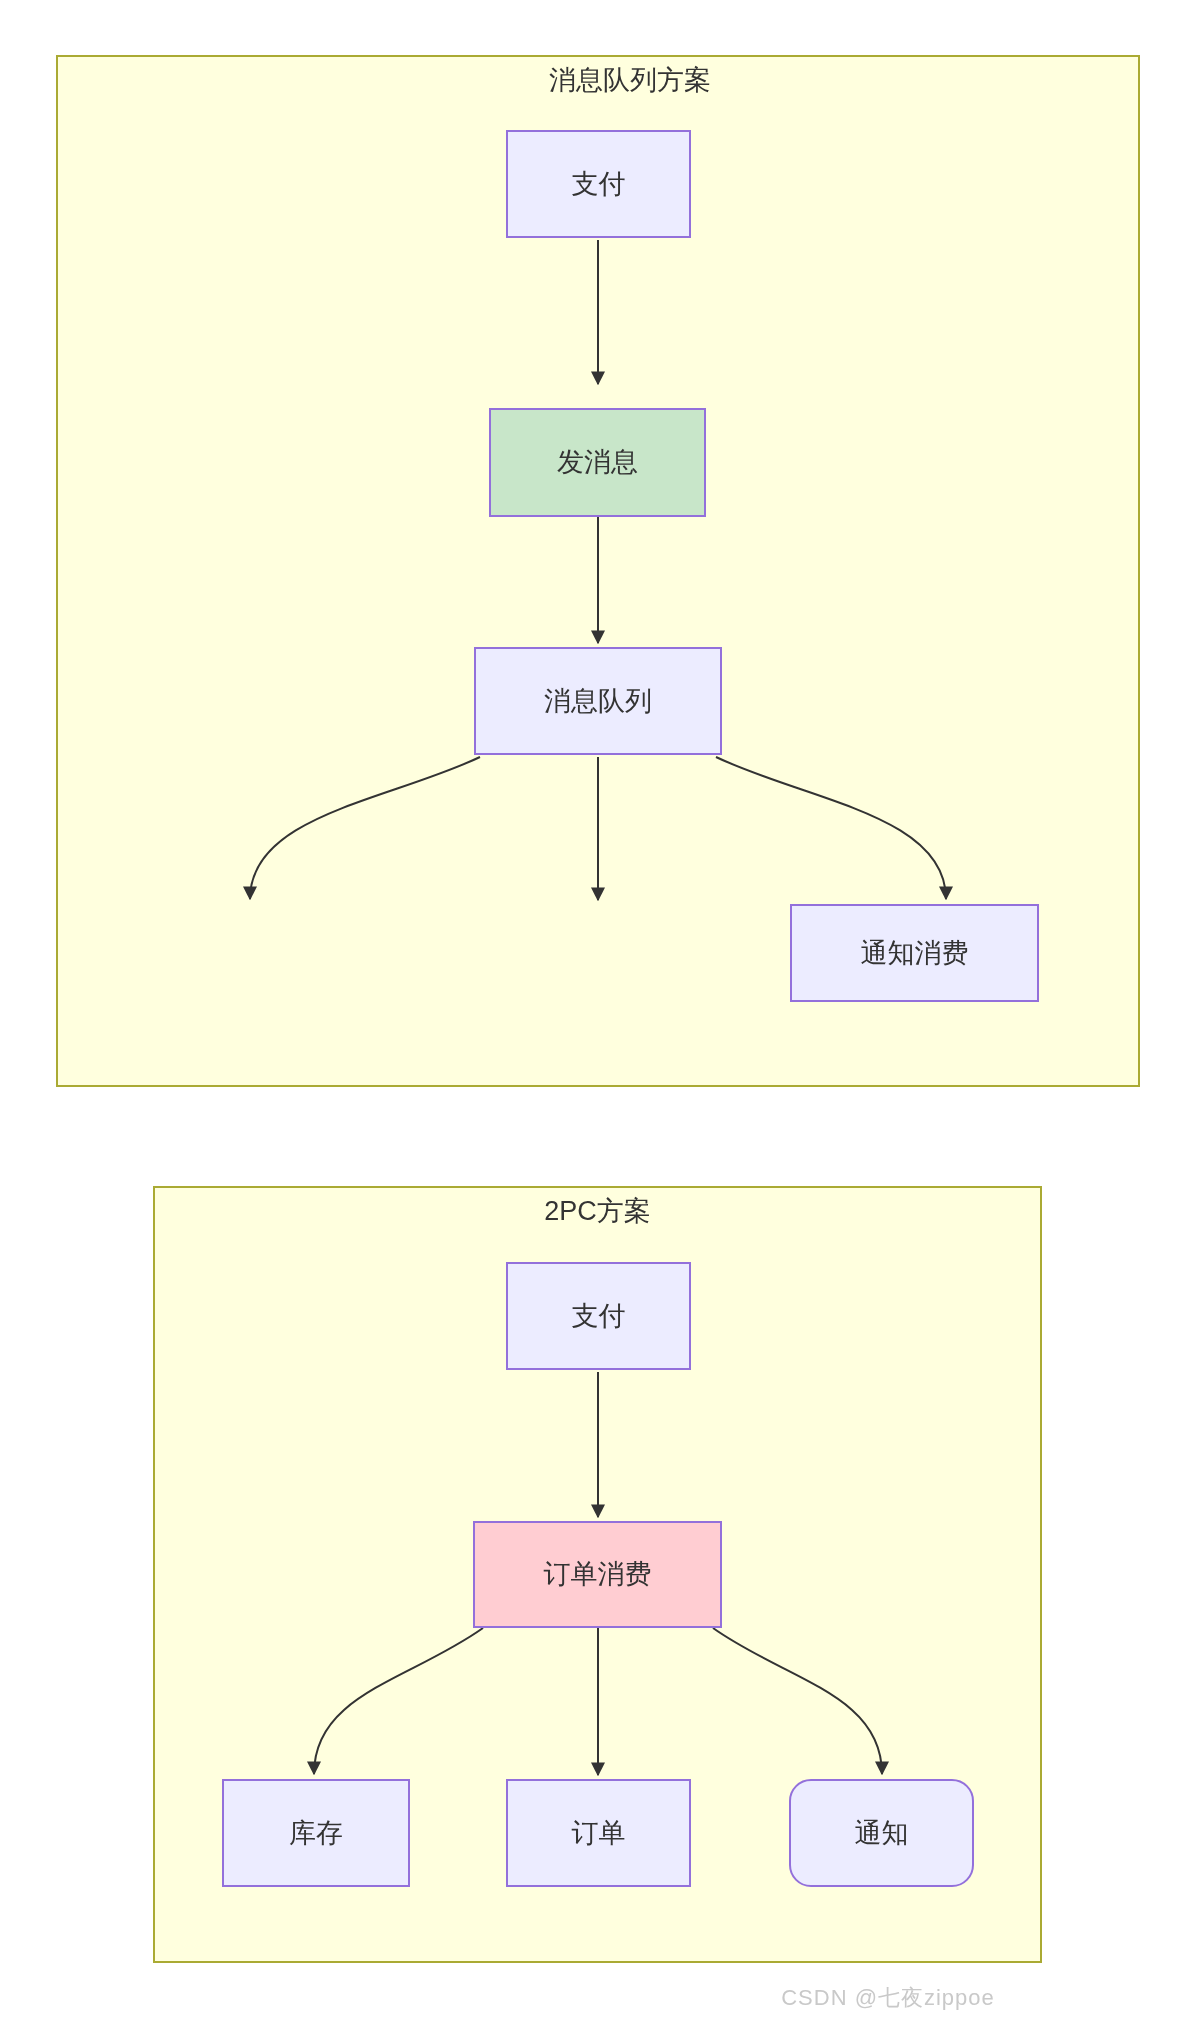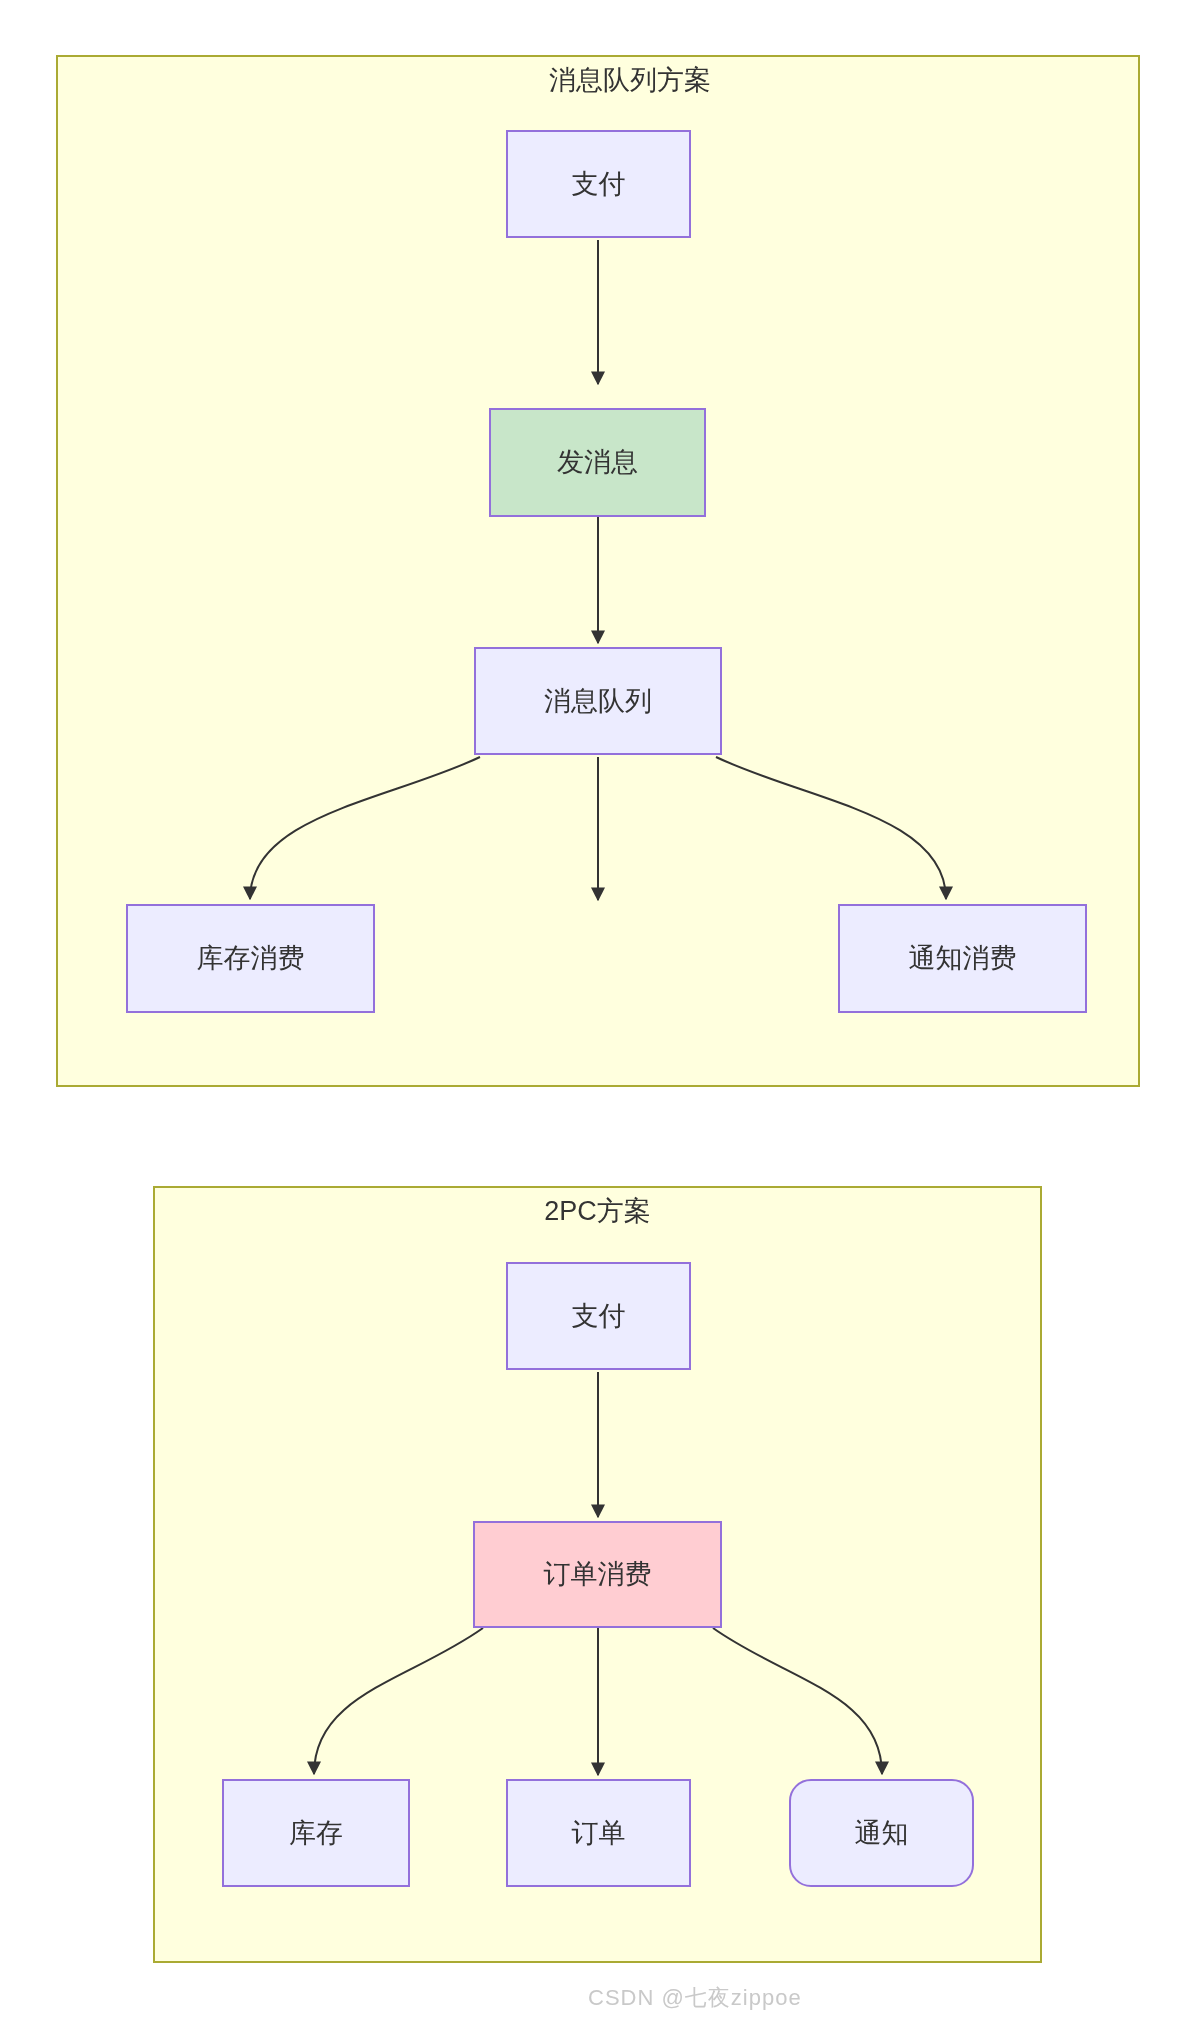--- a/index.html
+++ b/index.html
@@ -47,21 +47,21 @@
   }
   .node.green { background: #C8E6C9; margin-top: 20px; }
   .node.pink  { background: #FFCDD2; }
 
   
   #n1-pay    { left: 506px; top: 130px;  width: 185px; height: 108px; }
   #n1-send   { left: 489px; top: 388px;  width: 217px; height: 109px; }
   #n1-queue  { left: 474px; top: 647px;  width: 248px; height: 108px; }
   #n1-stock  { left: 126px; top: 904px;  width: 249px; height: 109px; }
   #n1-order  { left: 474px; top: 904px;  width: 249px; height: 109px; }
-  #n1-notify { left: 838px; top: 904px;  width: 249px; height: 109px; }
+  #n1-notify { left: 790px; top: 904px;  width: 249px; height: 98px; }
 
   
   #n2-pay    { left: 506px; top: 1262px; width: 185px; height: 108px; }
   #n2-sync   { left: 473px; top: 1521px; width: 249px; height: 107px; }
   #n2-stock  { left: 222px; top: 1779px; width: 188px; height: 108px; }
   #n2-order  { left: 506px; top: 1779px; width: 185px; height: 108px; }
   #n2-notify { left: 789px; top: 1779px; width: 185px; height: 108px; border-radius: 22px; }
 
   #edges {
     position: absolute;
@@ -71,21 +71,21 @@
   .edge {
     stroke: #333333;
     stroke-width: 2px;
     fill: none;
   }
   #watermark {
     position: absolute;
     right: 8px;
     top: 1983px;
     width: 600px;
-    text-align: left;
+    text-align: center;
     font-size: 22px;
     color: #c9c9c9;
     letter-spacing: 1px;
   }
 </style>
 </head>
 <body>
 
 <div id="canvas">
 
@@ -116,23 +116,20 @@
 
   <div class="node" id="n1-pay">
     <span>支付</span>
   </div>
   <div class="node green" id="n1-send">
     <span>发消息</span>
   </div>
   <div class="node" id="n1-queue">
     <span>消息队列</span>
   </div>
-  <div class="node" id="n1-stock">
-    <span>库存消费</span>
-  </div>
   <div class="node" id="n1-notify">
     <span>通知消费</span>
   </div>
 
   <div class="node" id="n2-pay">
     <span>支付</span>
   </div>
   <div class="node pink" id="n2-sync">
     <span>订单消费</span>
   </div>

